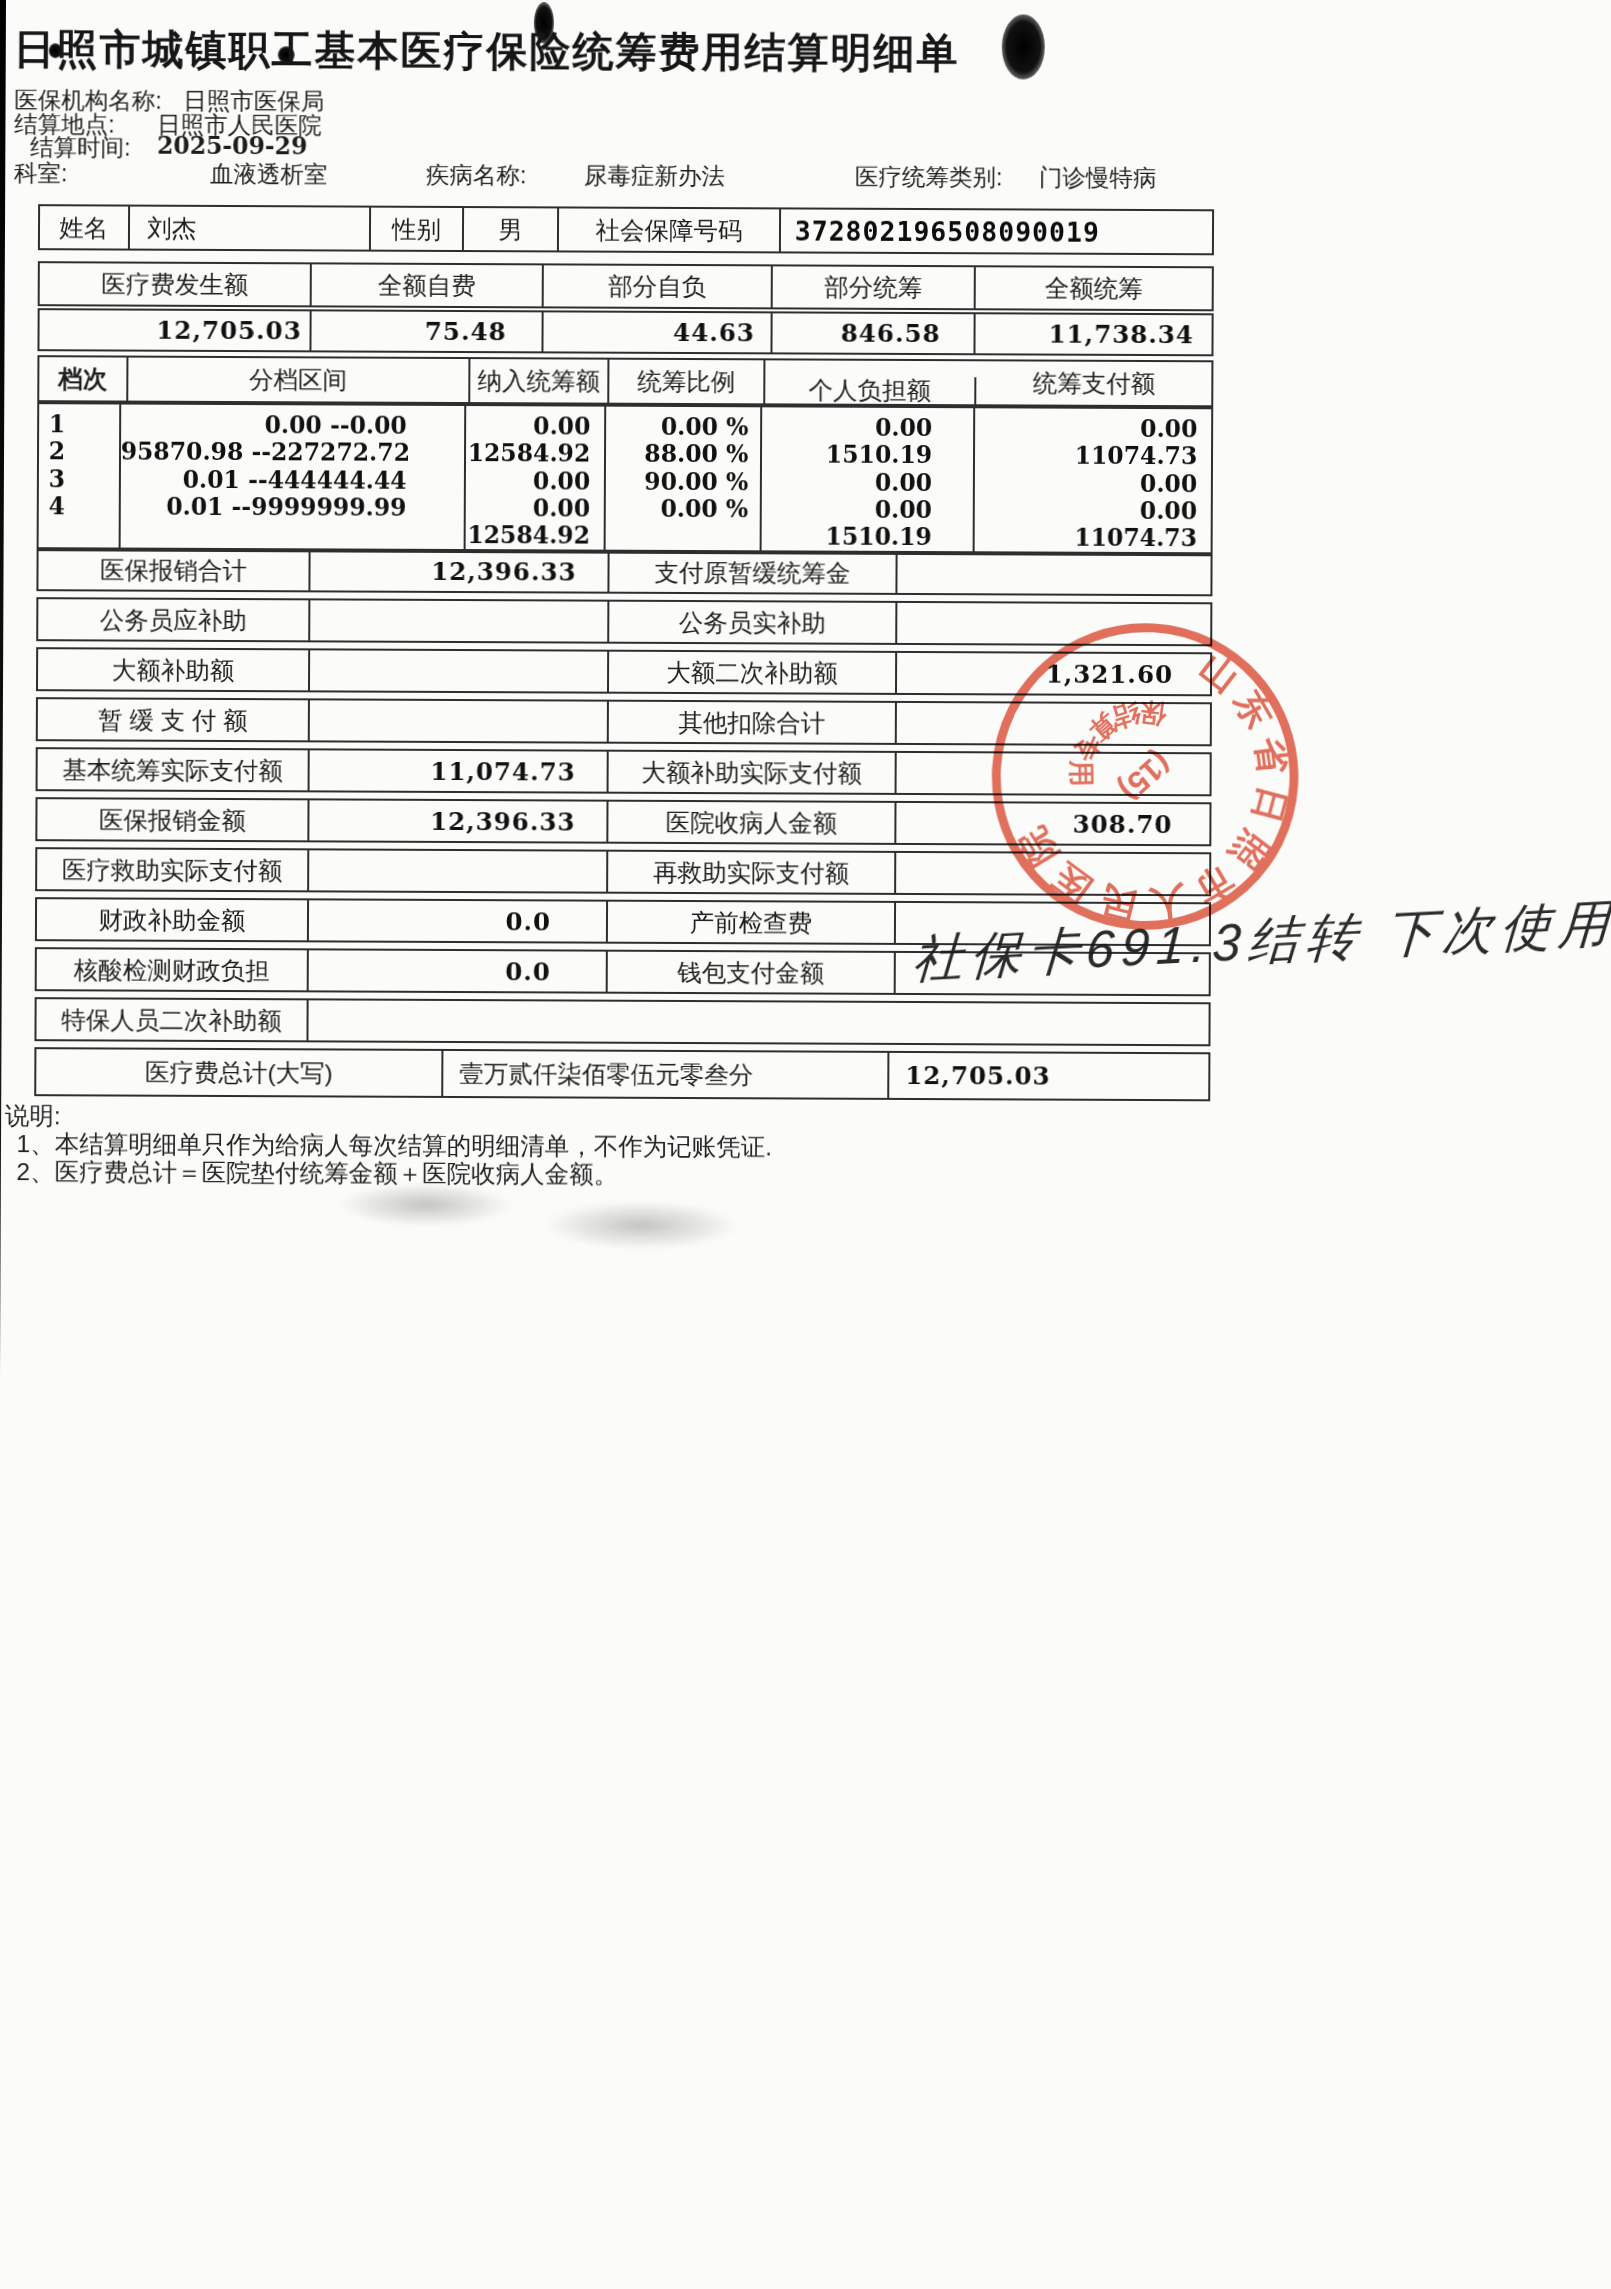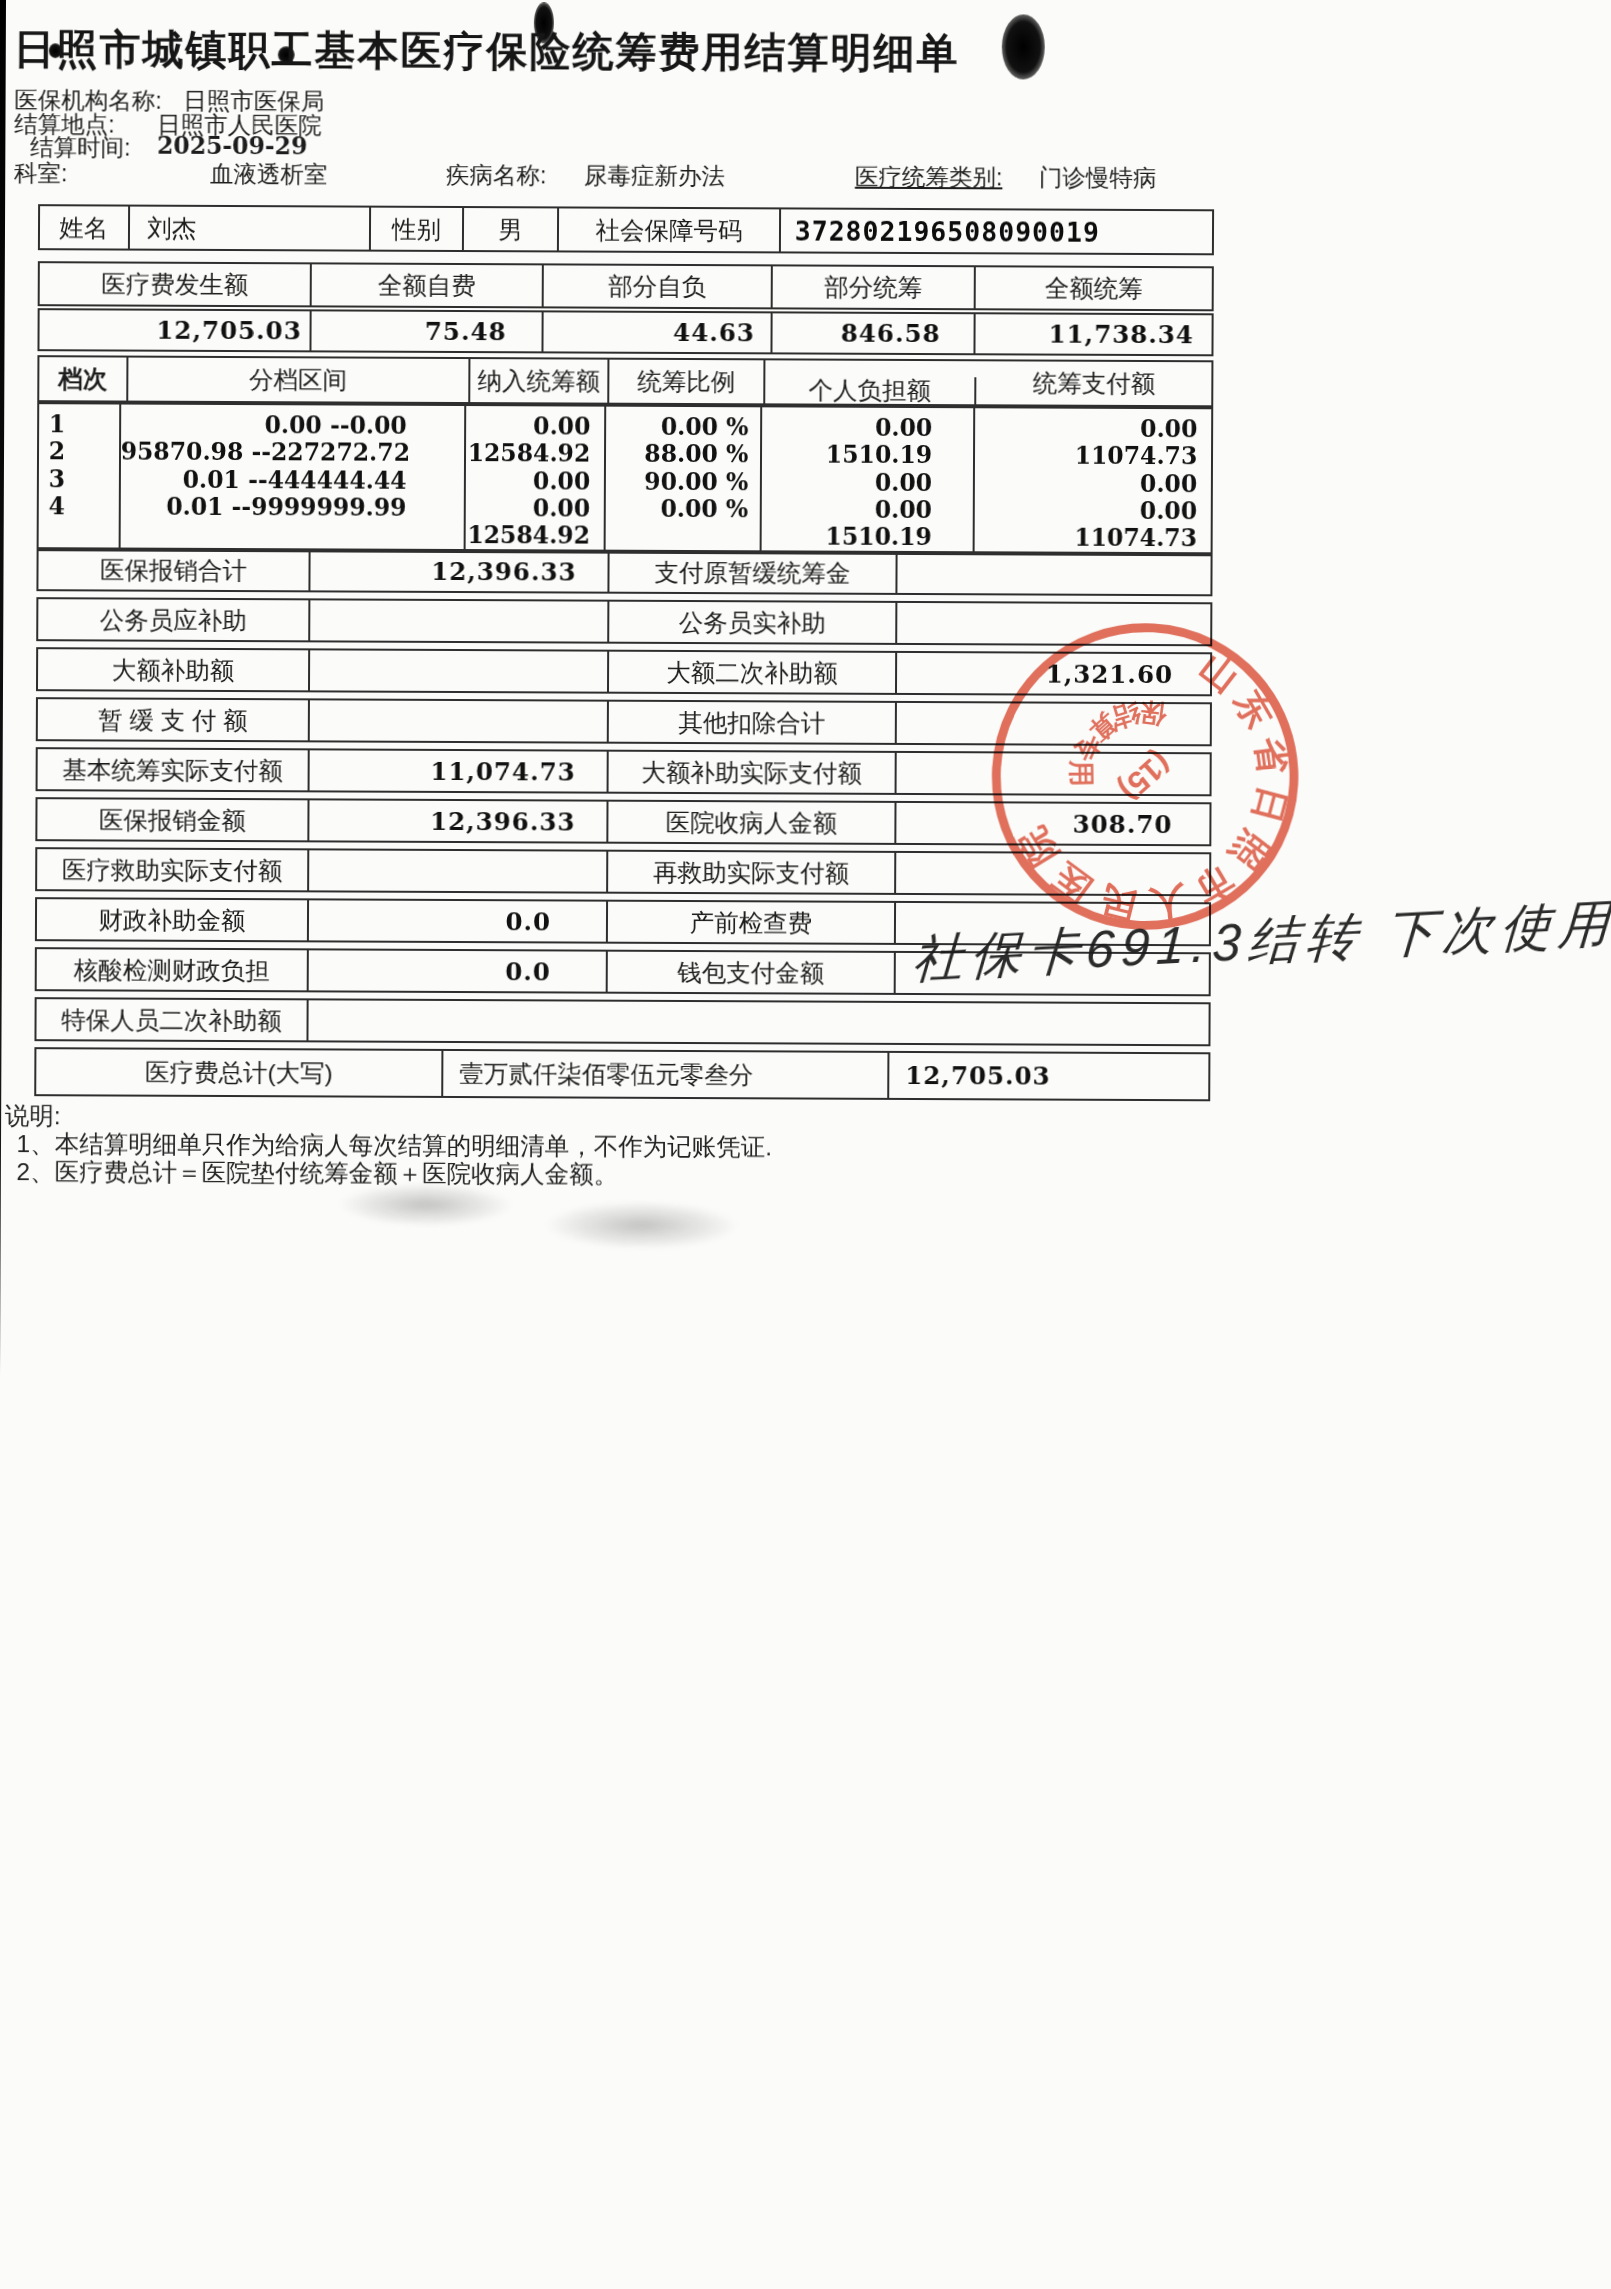--- a/index.html
+++ b/index.html
@@ -70,23 +70,23 @@
       <span style="left:0;">结算地点:</span>
       <span style="left:143px;">日照市人民医院</span>
     </div>
     <div class="meta-line" style="top:131px;">
       <span style="left:16px;">结算时间:</span>
       <span style="left:143px;font-family:'DejaVu Serif',serif;font-weight:700;">2025-09-29</span>
     </div>
     <div class="meta-line" style="top:157px;">
       <span style="left:0;">科室:</span>
       <span style="left:196px;">血液透析室</span>
-      <span style="left:432px;">疾病名称:</span>
+      <span style="left:412px;">疾病名称:</span>
       <span style="left:570px;">尿毒症新办法</span>
-      <span style="left:841px;text-decoration:underline;">医疗统筹类别:</span>
+      <span style="left:841px;">医疗统筹类别:</span>
       <span style="left:1025px;">门诊慢特病</span>
     </div>
 
     <div class="row" style="top:204px;height:46px;">
       <div class="cell c-center" style="width:91px;">姓名</div>
       <div class="cell c-left" style="width:245px;padding-left:17.6px;">刘杰</div>
       <div class="cell c-center" style="width:95px;">性别</div>
       <div class="cell c-center" style="width:96px;">男</div>
       <div class="cell c-center" style="width:226px;">社会保障号码</div>
       <div class="cell c-left ssn" style="width:438px;padding-left:13.7px;">372802196508090019</div>

